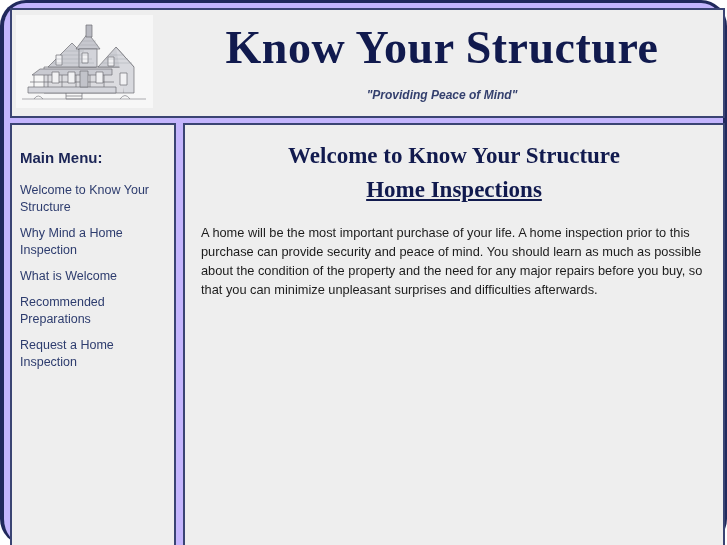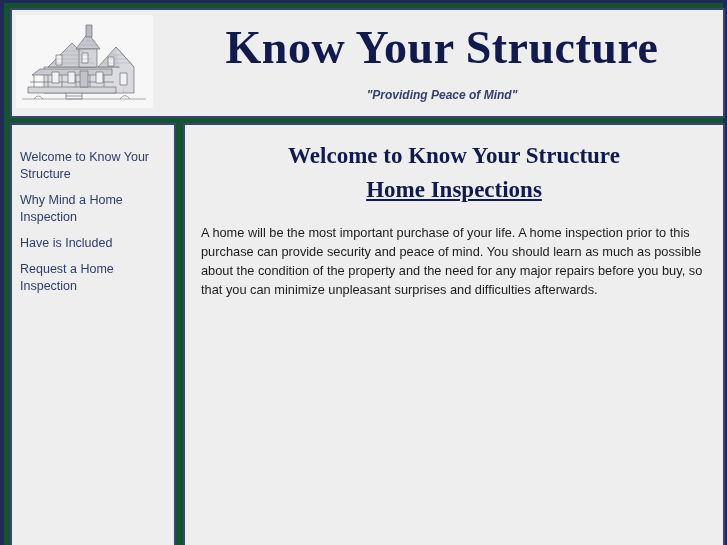--- a/index.html
+++ b/index.html
@@ -19,21 +19,22 @@
   .page-frame {
     position: absolute;
     left: 0;
     top: 0;
     width: 727px;
     height: 545px;
     box-sizing: border-box;
     border-left: 4px solid #21295c;
     border-right: 4px solid #21295c;
     border-top: 3px solid #21295c;
-    background: #14532d;
+    background: #c4b5fd;
+    border-radius: 26px;
   }
 
   
   .header-box {
     position: absolute;
     left: 6px;
     top: 5px;
     width: 715px;
     height: 110px;
     box-sizing: border-box;
@@ -220,29 +221,33 @@
         </svg>
       </div>
 
       <div class="brand-title">Know Your Structure</div>
       <div class="brand-tagline">"Providing Peace of Mind"</div>
 
     </div>
   </div>
 
   <div class="sidebar-box">
+    <div class="menu-heading">Main Menu:</div>
     <ul class="menu-list">
       <li>
         <a class="menu-link" href="#">Welcome to Know Your Structure</a>
       </li>
       <li>
         <a class="menu-link" href="#">Why Mind a Home Inspection</a>
       </li>
       <li>
-        <a class="menu-link" href="#">Have is Included</a>
+        <a class="menu-link" href="#">What is Welcome</a>
+      </li>
+      <li>
+        <a class="menu-link" href="#">Recommended Preparations</a>
       </li>
       <li>
         <a class="menu-link" href="#">Request a Home Inspection</a>
       </li>
     </ul>
   </div>
 
   <div class="content-box">
     <h1 class="content-title">
       <span>Welcome to Know Your Structure</span>

